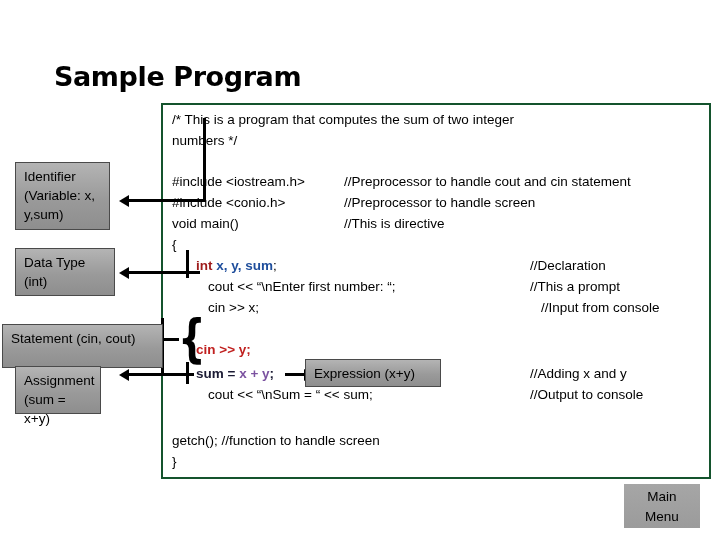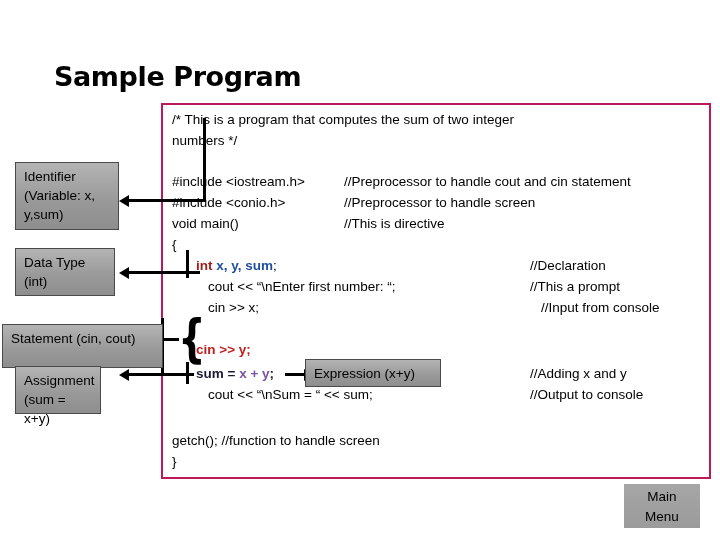--- a/index.html
+++ b/index.html
@@ -15,21 +15,21 @@
     position:absolute;left:54px;top:61px;
     font-family:"DejaVu Sans", sans-serif;
     font-size:27px;font-weight:bold;letter-spacing:-0.4px;
     color:#000000;white-space:nowrap;
   }
 
   
   .code-panel{
     position:absolute;left:161px;top:103px;
     width:550px;height:376px;
-    background:#ffffff;border:2px solid #be185d;
+    background:#ffffff;border:2px solid #14532d;
     box-sizing:border-box;
   }
   .code-line{
     position:absolute;white-space:nowrap;
     font-family:"Liberation Sans", sans-serif;
     font-size:13.5px;color:#000000;line-height:1;
   }
   .cmt{font-size:13.5px;color:#000000;}
 
   
@@ -146,21 +146,21 @@
 
   <div class="vline" style="left:161px;top:318px;height:56px;"></div>
   <div class="hline" style="left:161px;top:338px;width:18px;"></div>
   <div class="brace" style="left:178px;top:312px;font-size:52px;line-height:52px;">{</div>
 
   <div class="vline" style="left:186px;top:362px;height:22px;"></div>
   <div class="arrow-l" style="left:128px;top:373px;width:66px;"></div>
 
   <div class="arrow-r" style="left:285px;top:373px;width:20px;"></div>
 
-  <div class="gbox" style="left:15px;top:162px;width:104px;height:68px;">
+  <div class="gbox" style="left:15px;top:162px;width:95px;height:68px;">
     <div>Identifier</div>
     <div>(Variable: x,</div>
     <div>y,sum)</div>
   </div>
 
   <div class="gbox" style="left:15px;top:248px;width:100px;height:48px;">
     <div>Data Type</div>
     <div>(int)</div>
   </div>
 

